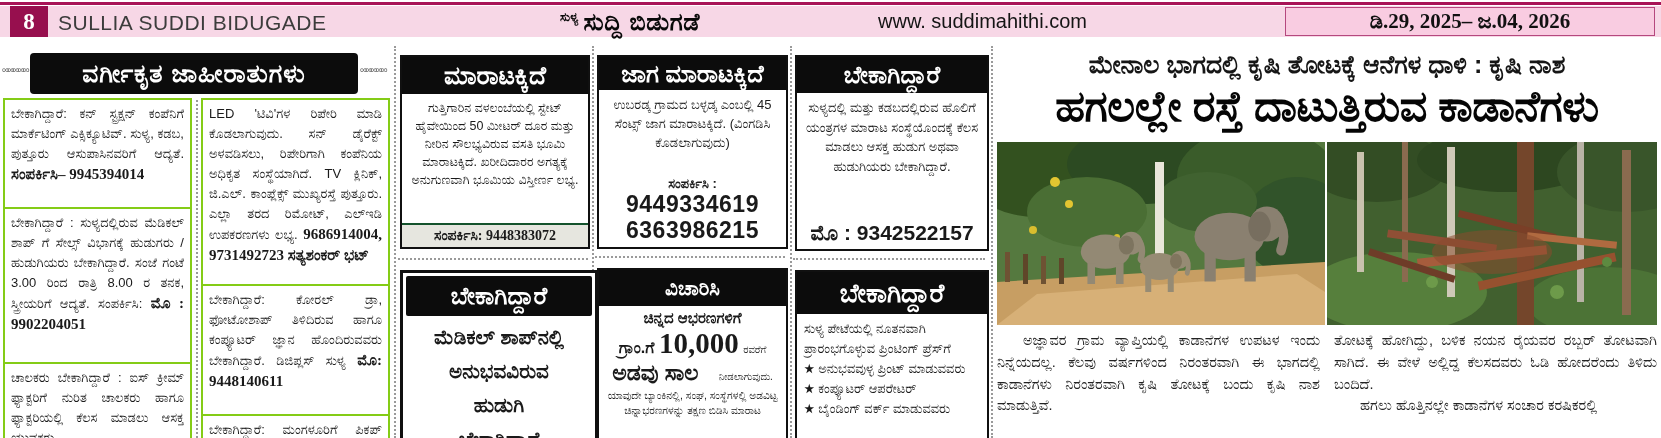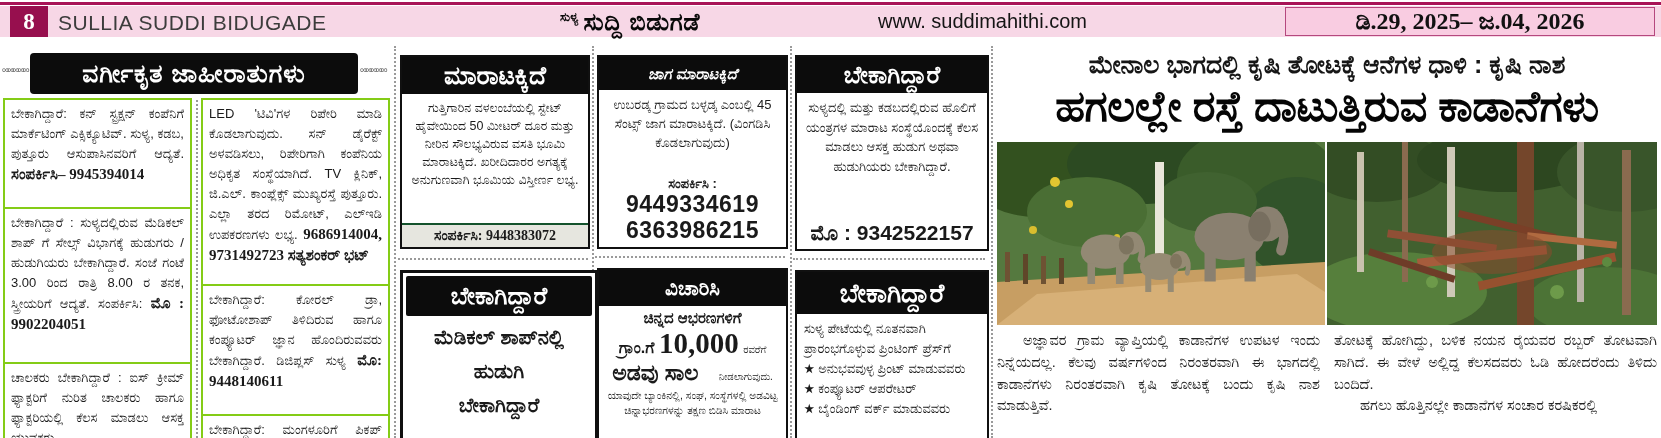--- a/index.html
+++ b/index.html
@@ -13,21 +13,21 @@
             display:flex;align-items:center;justify-content:center;}
   .masthead{position:absolute;left:58px;top:0;height:33px;display:flex;align-items:center;
             font-size:21px;color:#3c3c3c;letter-spacing:.5px;}
   .logo{position:absolute;left:560px;top:0;height:31px;display:flex;align-items:center;color:#090909;}
   .logo-small{font-size:12px;font-weight:bold;margin-right:5px;transform:translateY(-5px);}
   .logo-main{font-size:24px;font-weight:900;letter-spacing:.5px;}
   .website{position:absolute;left:878px;top:0;height:31px;display:flex;align-items:center;
            font-size:20px;color:#141414;}
   .date-box{position:absolute;right:6px;top:1px;width:368px;height:27px;background:#f9cce1;
             border:1px solid #b5487e;display:flex;align-items:center;justify-content:center;
-            font-family:"Liberation Serif",serif;font-weight:bold;font-size:24px;color:#111;}
+            font-family:"Liberation Serif",serif;font-weight:bold;font-size:21px;color:#111;}
   
   .vsep{position:absolute;width:0;border-left:2px dotted #9a9a9a;}
   .hsep{position:absolute;height:0;border-top:2px dotted #9a9a9a;}
   
   .banner{position:absolute;left:30px;top:53px;width:328px;height:41px;background:#0c0c0c;
           border-radius:4px;color:#fff;display:flex;align-items:center;justify-content:center;
           font-size:25px;font-weight:bold;letter-spacing:1px;}
   .chain{position:absolute;top:64px;color:#6d6d6d;font-size:10px;letter-spacing:-2px;}
   .chain.l{left:2px;}  .chain.r{left:360px;}
   
@@ -116,27 +116,28 @@
   <div class="ad" style="left:400px;top:55px;width:186px;height:190px;">
     <div class="ad-head" style="height:37px;font-size:25px;">ಮಾರಾಟಕ್ಕಿದೆ</div>
     <div class="ad-body" style="padding:5px 6px;font-size:12.5px;line-height:18px;text-align:center;">ಗುತ್ತಿಗಾರಿನ ವಳಲಂಬೆಯಲ್ಲಿ ಸ್ಟೇಟ್ ಹೈವೇಯಿಂದ 50 ಮೀಟರ್ ದೂರ ಮತ್ತು ನೀರಿನ ಸೌಲಭ್ಯವಿರುವ ವಸತಿ ಭೂಮಿ ಮಾರಾಟಕ್ಕಿದೆ. ಖರೀದಿದಾರರ ಅಗತ್ಯಕ್ಕೆ ಅನುಗುಣವಾಗಿ ಭೂಮಿಯ ವಿಸ್ತೀರ್ಣ ಲಭ್ಯ.</div>
     <div class="contact-strip">ಸಂಪರ್ಕಿಸಿ: 9448383072</div>
   </div>
   <div class="hsep" style="left:398px;top:258px;width:190px;"></div>
   <div class="ad thick" style="left:400px;top:270px;width:186px;height:200px;">
     <div class="ad-head" style="height:40px;font-size:24px;">ಬೇಕಾಗಿದ್ದಾರೆ</div>
     <div class="ad-body" style="padding-top:4px;text-align:center;font-size:20px;font-weight:bold;line-height:34px;">
       <div>ಮೆಡಿಕಲ್ ಶಾಪ್‌ನಲ್ಲಿ</div>
+      <div>ಅನುಭವವಿರುವ</div>
       <div>ಹುಡುಗಿ</div>
       <div>ಬೇಕಾಗಿದ್ದಾರೆ</div>
     </div>
   </div>
 
   <div class="ad" style="left:597px;top:55px;width:187px;height:190px;">
-    <div class="ad-head" style="height:33px;font-size:15px;font-style:italic;">ಜಾಗ ಮಾರಾಟಕ್ಕಿದೆ</div>
+    <div class="ad-head" style="height:33px;font-size:24px;">ಜಾಗ ಮಾರಾಟಕ್ಕಿದೆ</div>
     <div class="ad-body" style="padding:5px 8px 0;font-size:13px;line-height:19px;text-align:center;">ಉಬರಡ್ಕ ಗ್ರಾಮದ ಬಳ್ಳಡ್ಕ ಎಂಬಲ್ಲಿ 45 ಸೆಂಟ್ಸ್ ಜಾಗ ಮಾರಾಟಕ್ಕಿದೆ. (ವಿಂಗಡಿಸಿ ಕೊಡಲಾಗುವುದು)</div>
     <div style="text-align:center;font-size:13px;font-weight:bold;">ಸಂಪರ್ಕಿಸಿ :</div>
     <div class="big-phones" style="padding-bottom:4px;">
       <div>9449334619</div>
       <div>6363986215</div>
     </div>
   </div>
   <div class="hsep" style="left:595px;top:256px;width:190px;"></div>
   <div class="ad" style="left:597px;top:268px;width:187px;height:200px;">
     <div class="ad-head" style="height:36px;font-size:20px;">ವಿಚಾರಿಸಿ</div>

